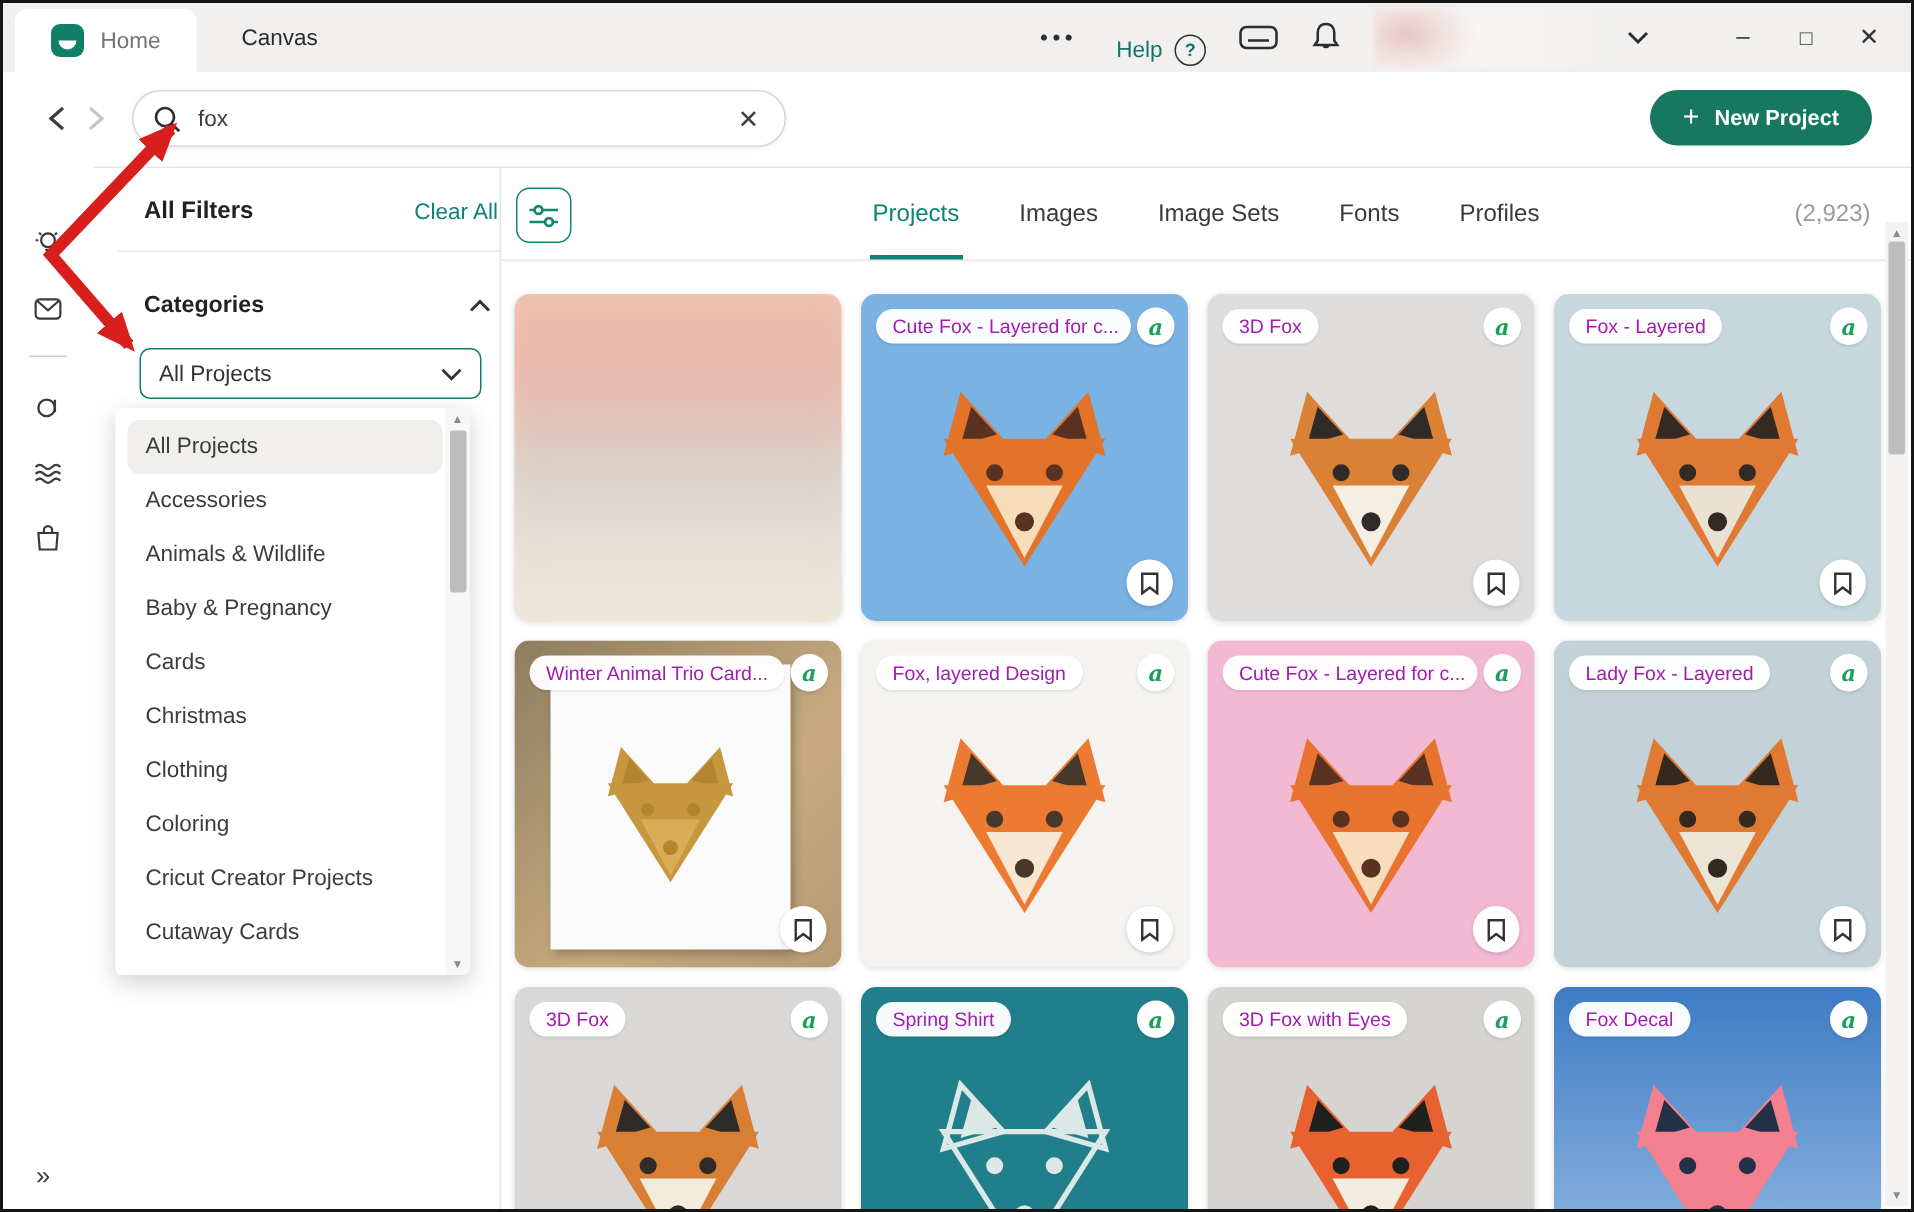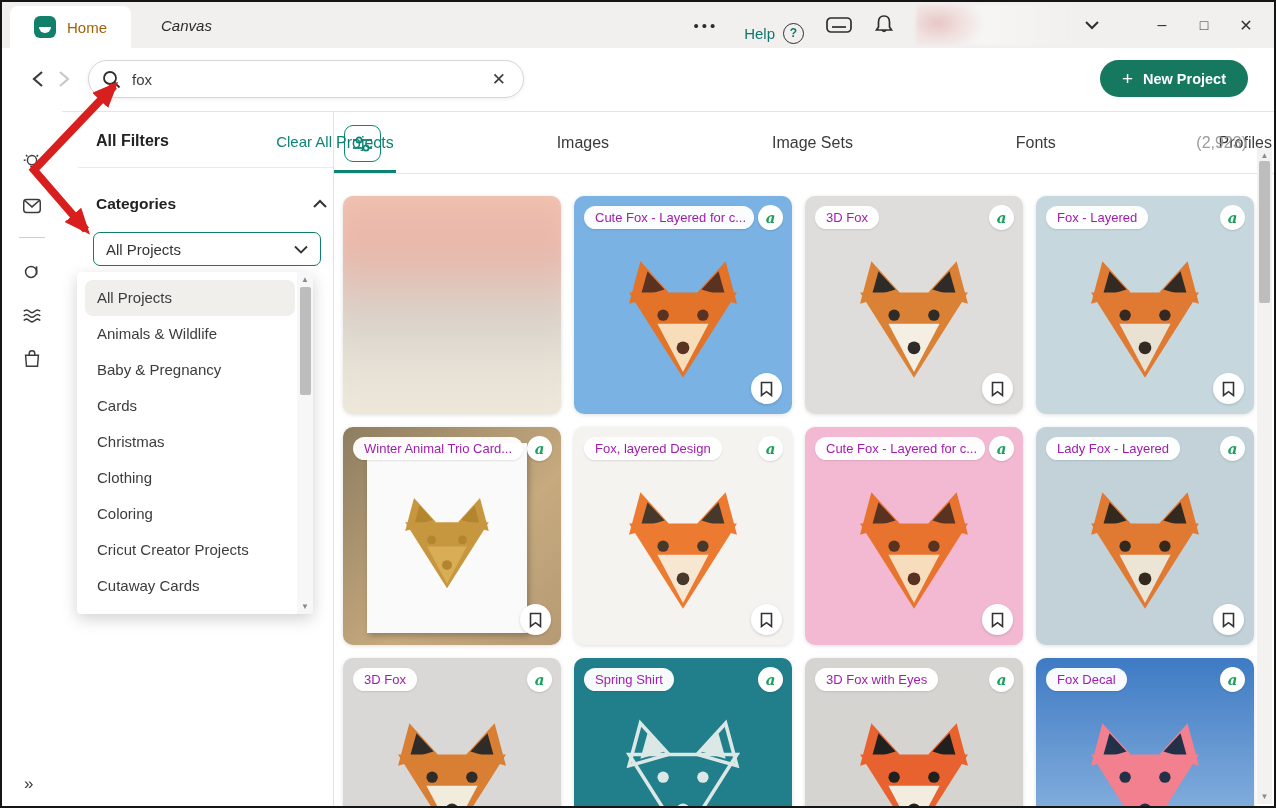--- a/index.html
+++ b/index.html
@@ -2,22 +2,22 @@
 <html><head>
 <meta charset="utf-8">
 <style>
   html,body{margin:0;padding:0;width:1276px;height:808px;overflow:hidden;background:#fff;
     font-family:"Liberation Sans",sans-serif;}
   *{box-sizing:border-box;}
   .window{position:relative;width:1276px;height:808px;border:2px solid #151515;background:#fff;overflow:hidden;}
 
   
   .titlebar{height:46px;background:#f1f0ee;display:flex;align-items:stretch;position:relative;}
-  .tab-home{margin-left:8px;margin-top:4px;background:#fff;border-radius:8px 8px 0 0;display:flex;align-items:center;gap:11px;padding:0 24px;font-size:15px;color:#a16207;}
-  .tab-canvas{display:flex;align-items:center;padding:0 30px;font-size:15px;color:#2b2b2b;font-style:italic;}
+  .tab-home{margin-left:8px;margin-top:4px;background:#fff;border-radius:8px 8px 0 0;display:flex;align-items:center;gap:11px;padding:0 24px;font-size:15px;color:#737373;}
+  .tab-canvas{display:flex;align-items:center;padding:0 30px;font-size:15px;color:#2b2b2b;}
   .logo{width:22px;height:22px;border-radius:6px;background:#108168;position:relative;display:inline-block;}
   .logo:before{content:"";position:absolute;left:50%;top:-4px;transform:translateX(-50%);border:6px solid transparent;border-bottom:8px solid #108168;}
   .logo:after{content:"";position:absolute;left:5px;bottom:5px;width:12px;height:6px;border-radius:0 0 12px 12px;background:#fff;}
   .tb-right{margin-left:auto;display:flex;align-items:center;padding-right:14px;}
   .tb-item{display:flex;align-items:center;justify-content:center;color:#2e2e2e;}
   .ellipsis{font-size:15px;letter-spacing:3px;margin-right:26px;}
   .help{display:flex;align-items:center;gap:8px;font-size:15px;margin-right:22px;color:#0f766e;margin-top:16px;}
   .qcircle{width:21px;height:21px;border:1.6px solid #2e2e2e;border-radius:50%;display:flex;align-items:center;justify-content:center;font-size:12px;font-weight:bold;}
   .tb-svg{margin-right:22px;}
   .user-blur{width:156px;height:40px;margin-right:12px;border-radius:3px;
@@ -62,21 +62,21 @@
   .dd-item.selected{background:#f1efec;}
   .dd-scroll{width:16px;background:#f7f7f7;position:relative;border-radius:0 4px 4px 0;}
   .dd-scroll .sb-up,.dd-scroll .sb-down{position:absolute;left:0;right:0;text-align:center;font-size:8px;color:#8a8a8a;}
   .sb-up{top:3px;}.sb-down{bottom:3px;}
   .dd-thumb{position:absolute;top:15px;left:2.5px;width:11px;height:108px;background:#bdbdbd;border-radius:2px;}
 
   
   .main{position:absolute;left:331px;top:110px;right:0;bottom:0;background:#fff;border-left:1px solid #e5e3e0;}
   .content-header{height:62px;position:relative;border-bottom:1px solid #e8e6e3;}
   .filter-btn{position:absolute;left:10px;top:13px;width:37px;height:37px;border:1.6px solid #0f8573;border-radius:9px;background:#fff;display:flex;align-items:center;justify-content:center;}
-  .ctabs{position:absolute;left:0;right:0;top:0;bottom:0;display:flex;justify-content:space-between;gap:36px;}
+  .ctabs{position:absolute;left:0;right:0;top:0;bottom:0;display:flex;justify-content:center;gap:36px;}
   .ctab{font-size:16px;color:#3a3a3a;display:flex;align-items:center;height:100%;padding:0 2px;}
   .ctab.active{color:#0d8373;box-shadow:inset 0 -3px 0 #0d8373;}
   .count{position:absolute;right:27px;top:22px;font-size:16px;color:#9b9a98;}
 
   .grid{padding:22px 0 0 9px;display:grid;grid-template-columns:repeat(4,218px);gap:13px;}
   .card{width:218px;height:218px;border-radius:10px;position:relative;overflow:hidden;box-shadow:0 1px 4px rgba(0,0,0,.13);background:#eee;}
   .card-img{position:absolute;inset:0;}
   .card-label{position:absolute;top:10px;left:10px;background:rgba(255,255,255,.96);border-radius:13px;padding:4px 11px;font-size:13px;color:#a21caf;box-shadow:0 1px 2px rgba(0,0,0,.10);white-space:nowrap;max-width:170px;overflow:hidden;}
   .badge-a{position:absolute;top:9px;right:9px;width:25px;height:25px;border-radius:50%;background:#fff;color:#1ba05c;display:flex;align-items:center;justify-content:center;font:italic bold 15px "DejaVu Serif",serif;box-shadow:0 1px 2px rgba(0,0,0,.13);}
   .bookmark{position:absolute;bottom:10px;right:10px;width:31px;height:31px;border-radius:50%;background:#fff;display:flex;align-items:center;justify-content:center;box-shadow:0 1px 3px rgba(0,0,0,.16);}
@@ -213,20 +213,21 @@
       <span>All Projects</span>
       <svg width="14" height="9" viewBox="0 0 14 9" fill="none" stroke="#333" stroke-width="1.8">
           <polyline points="1,1.5 7,7.5 13,1.5"></polyline>
         </svg>
     </div>
   </div>
 
   <div class="dropdown">
     <ul class="dd-list" id="dd-list">
         <li class="dd-item selected">All Projects</li>
+        <li class="dd-item">Accessories</li>
         <li class="dd-item">Animals &amp; Wildlife</li>
         <li class="dd-item">Baby &amp; Pregnancy</li>
         <li class="dd-item">Cards</li>
         <li class="dd-item">Christmas</li>
         <li class="dd-item">Clothing</li>
         <li class="dd-item">Coloring</li>
         <li class="dd-item">Cricut Creator Projects</li>
         <li class="dd-item">Cutaway Cards</li>
       </ul>
     <div class="dd-scroll">

